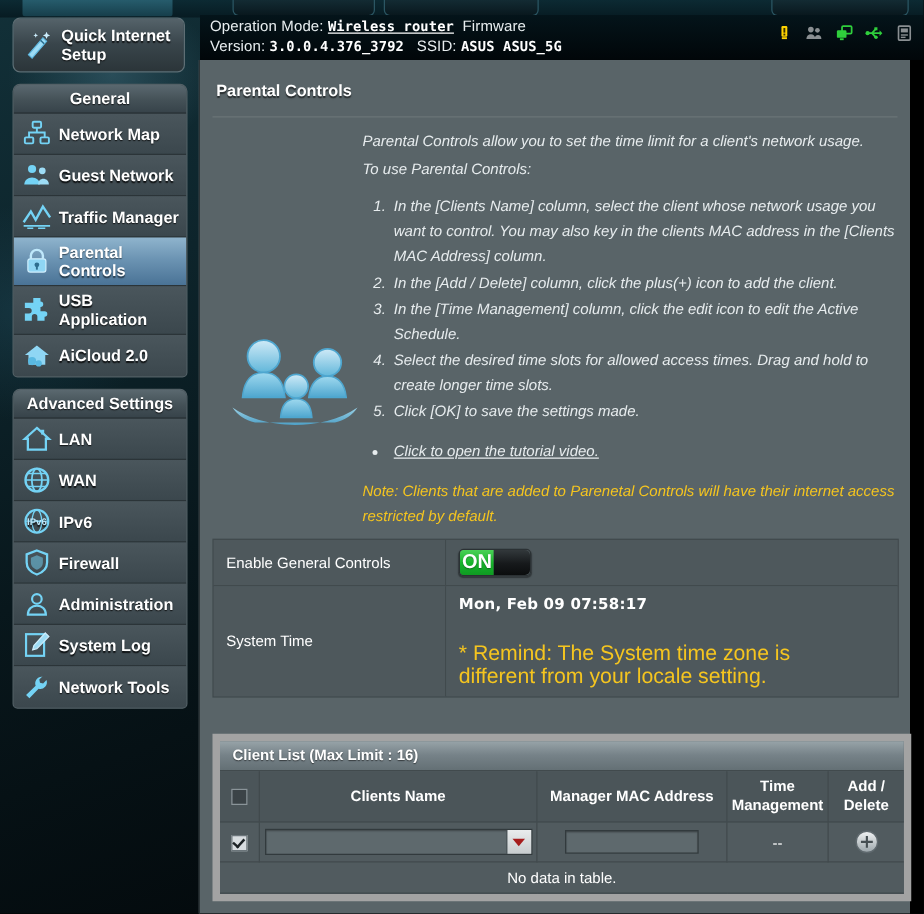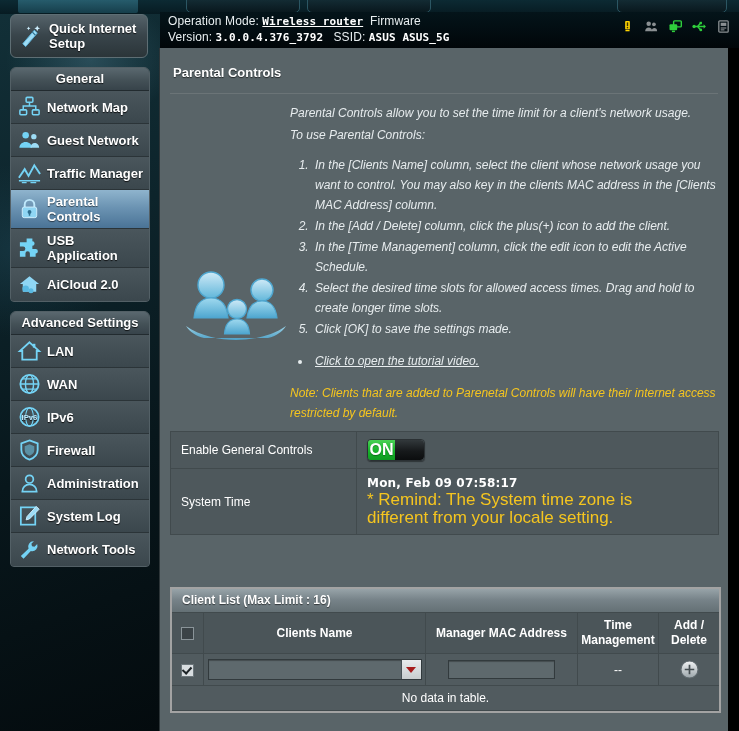--- a/index.html
+++ b/index.html
@@ -280,21 +280,21 @@
     background: #4e585c;
   }
   .sval {
     flex: 1;
     box-sizing: border-box;
     padding: 7px 0 7px 10px;
     background: #4e585c;
     display: flex;
     align-items: center;
   }
-  .sval.col { flex-direction: column; align-items: flex-start; }
+  .sval.col { flex-direction: column; align-items: flex-start; gap: 23px; }
 
   
   .toggle {
     display: inline-flex;
     width: 56px; height: 20px;
     border: 1px solid #2b3134;
     border-radius: 4px;
     overflow: hidden;
     cursor: pointer;
     box-shadow: 0 1px 1px rgba(0,0,0,.4);
@@ -330,21 +330,21 @@
     line-height: 18px;
     cursor: pointer;
     max-width: 330px;
   }
 
   
   .clientbox {
     position: absolute;
     left: 10px; top: 539px;
     width: 547px;
-    border: 2px solid #a3a3a3;
+    border: 6px solid #a3a3a3;
   }
   .cl-head {
     height: 23px;
     line-height: 23px;
     padding-left: 10px;
     font-size: 12px;
     font-weight: bold;
     color: #ffffff;
     text-shadow: 0 1px 1px rgba(0,0,0,.55);
     background: linear-gradient(180deg, #97a3a8 0%, #768288 48%, #647075 100%);

